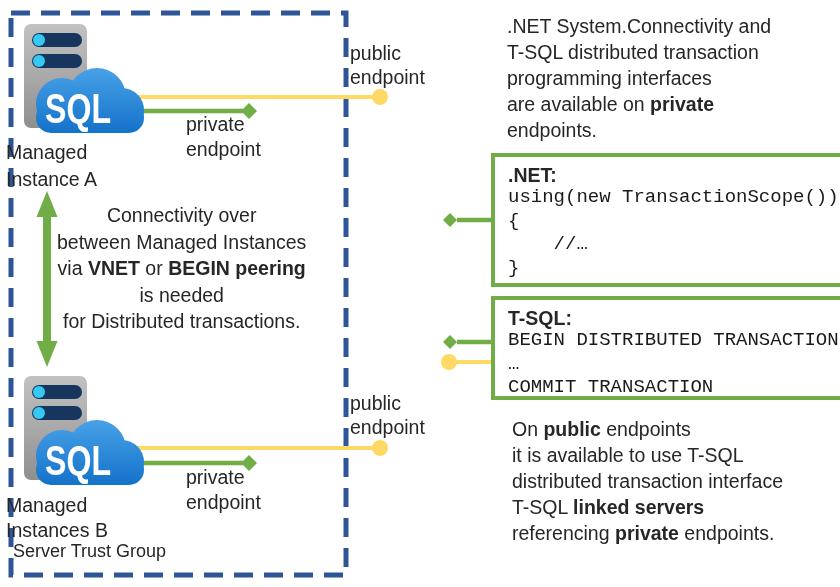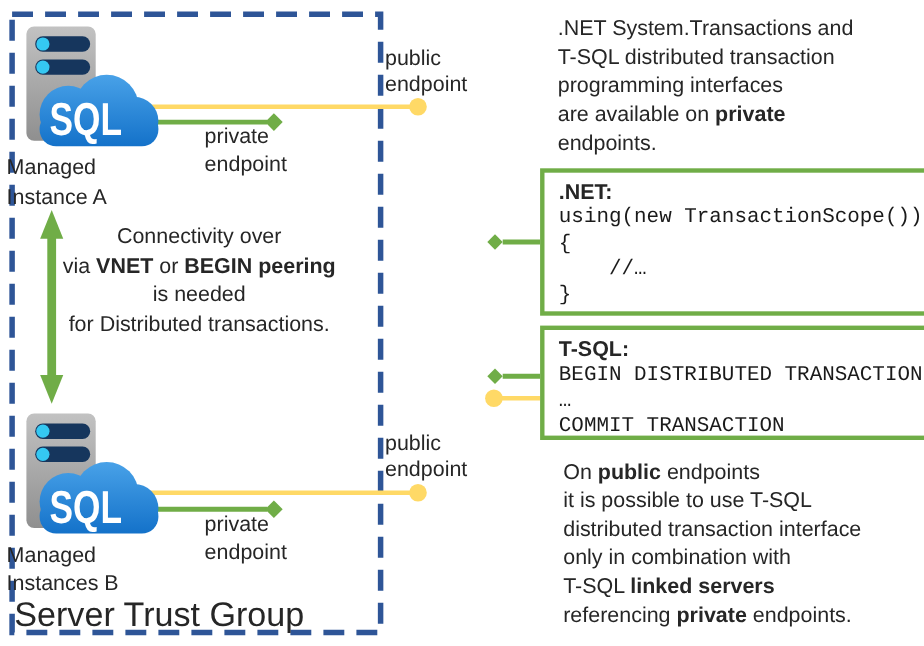--- a/index.html
+++ b/index.html
@@ -10,21 +10,21 @@
   .abs{position:absolute;}
   svg{display:block;}
   .layer{position:absolute;left:0;top:0;}
   .note{font-size:19.5px;line-height:26px;white-space:nowrap;}
   .note .line{white-space:nowrap;}
   .cn{line-height:26.5px;text-align:center;}
   .lbl{font-size:19.5px;line-height:25px;white-space:nowrap;}
   .lbl.tight{line-height:24px;}
   .ctr{}
   b{font-weight:bold;}
-  .trust{font-size:31px;white-space:nowrap;}
+  .trust{font-size:18px;white-space:nowrap;}
   .codebox{
     position:absolute;left:491px;width:373px;box-sizing:border-box;
     border:4px solid #70AD47;background:#ffffff;padding:7px 6px 5px 13px;
   }
   .codebox .title{font-size:19.5px;font-weight:bold;line-height:22px;}
   .codebox .code{
     font-family:"Liberation Mono","DejaVu Sans Mono",monospace;
     font-size:19px;line-height:23.5px;white-space:pre;color:#1a1a1a;
   }
   .sqltext{
@@ -130,27 +130,28 @@
     <div>public</div>
     <div>endpoint</div>
   </div>
   <div class="abs lbl" style="left:186px;top:465px">
     <div>private</div>
     <div>endpoint</div>
   </div>
 
   <div class="abs note cn" style="left:57px;top:202px">
     <div class="line">Connectivity over</div>
+    <div class="line">between Managed Instances</div>
     <div class="line"><span>via </span><b>VNET</b><span> or </span><b>BEGIN peering</b></div>
     <div class="line">is needed</div>
     <div class="line">for Distributed transactions.</div>
   </div>
 
   <div class="abs note" style="left:507px;top:13px">
-    <div class="line">.NET System.Transactions and</div>
+    <div class="line">.NET System.Connectivity and</div>
     <div class="line">T-SQL distributed transaction</div>
     <div class="line">programming interfaces</div>
     <div class="line"><span>are available on </span><b>private</b></div>
     <div class="line">endpoints.</div>
   </div>
 
   <div class="codebox" style="top:153px;height:134px">
     <div class="title">.NET:</div>
     <div class="code">using(new TransactionScope())</div>
     <div class="code">{</div>
@@ -160,22 +161,21 @@
 
   <div class="codebox" style="top:296px;height:104px">
     <div class="title">T-SQL:</div>
     <div class="code">BEGIN DISTRIBUTED TRANSACTION</div>
     <div class="code">…</div>
     <div class="code">COMMIT TRANSACTION</div>
   </div>
 
   <div class="abs note" style="left:512px;top:416px">
     <div class="line"><span>On </span><b>public</b><span> endpoints</span></div>
-    <div class="line">it is possible to use T-SQL</div>
+    <div class="line">it is available to use T-SQL</div>
     <div class="line">distributed transaction interface</div>
-    <div class="line">only in combination with</div>
     <div class="line"><span>T-SQL </span><b>linked servers</b></div>
     <div class="line"><span>referencing </span><b>private</b><span> endpoints.</span></div>
   </div>
 
   <div class="abs trust" style="left:13px;top:541px">Server Trust Group</div>
 
 </div>
 
 </body></html>

